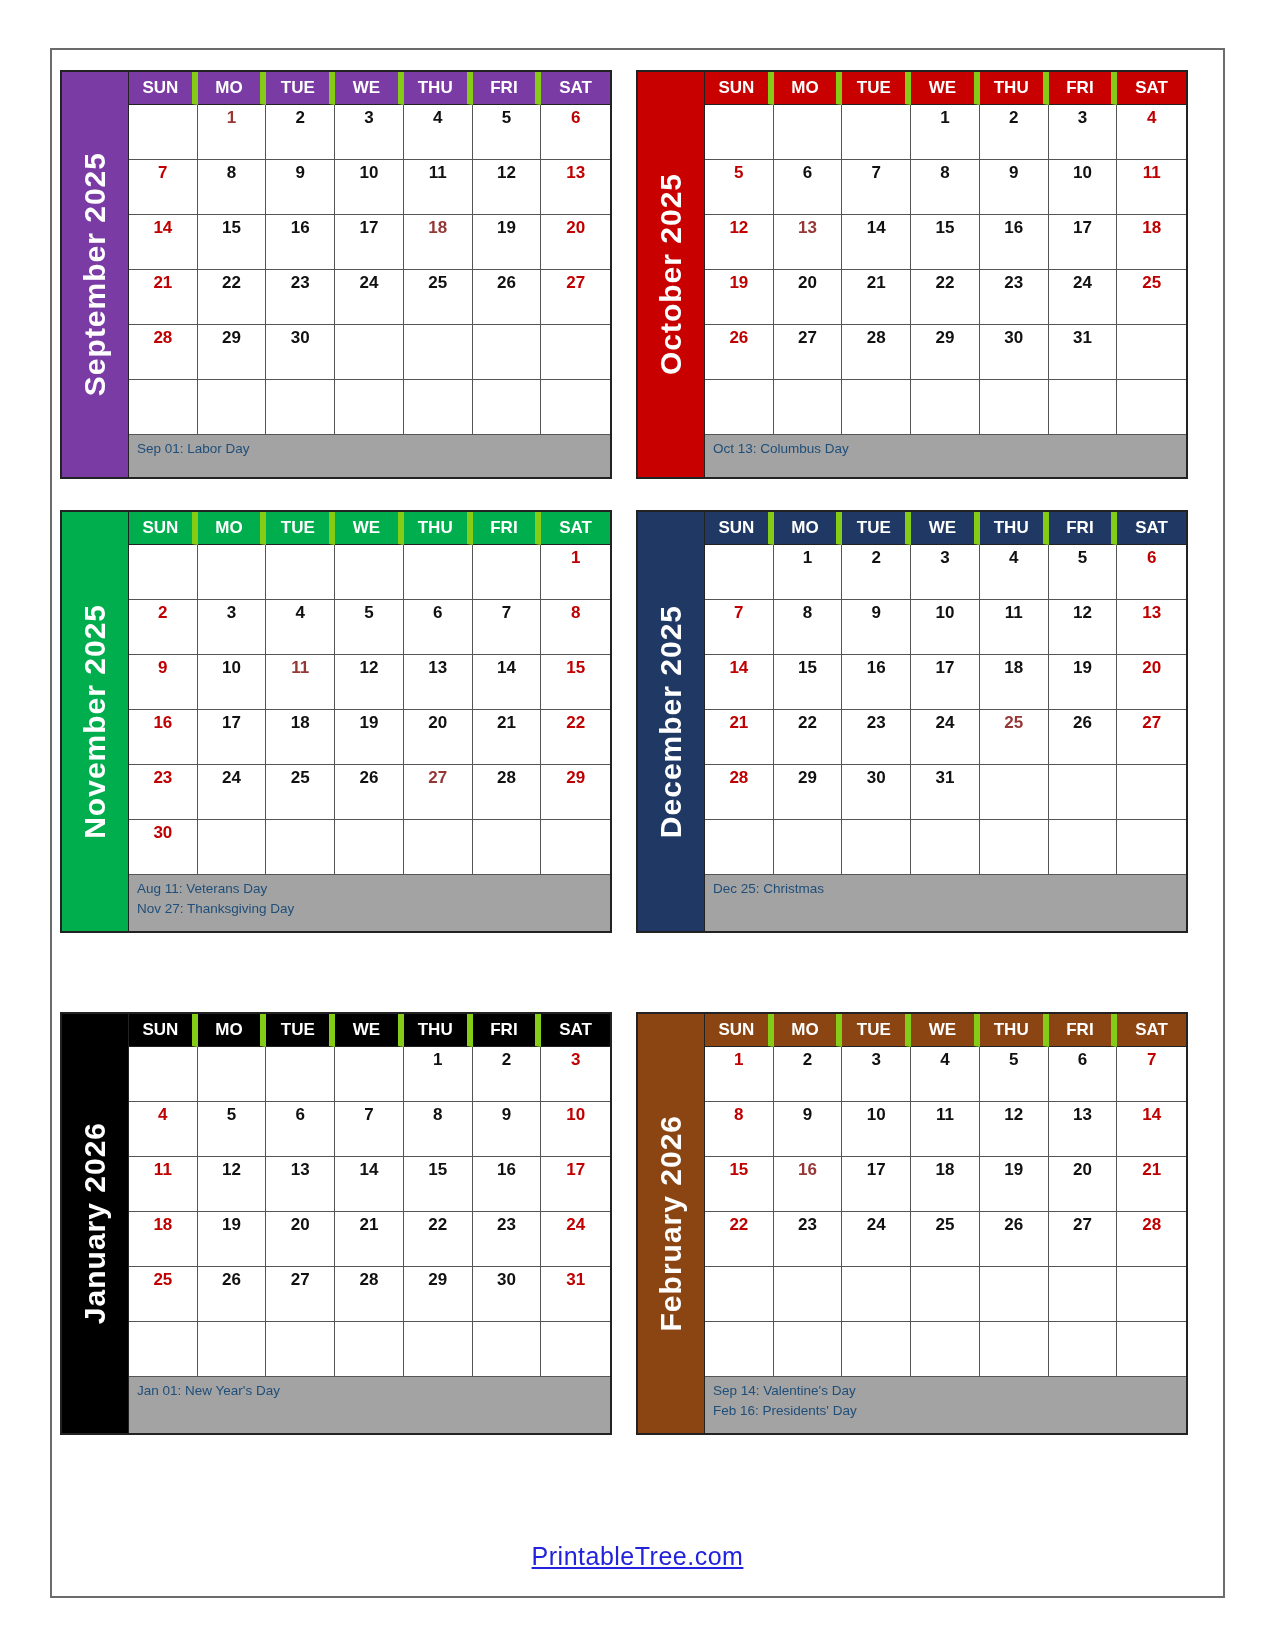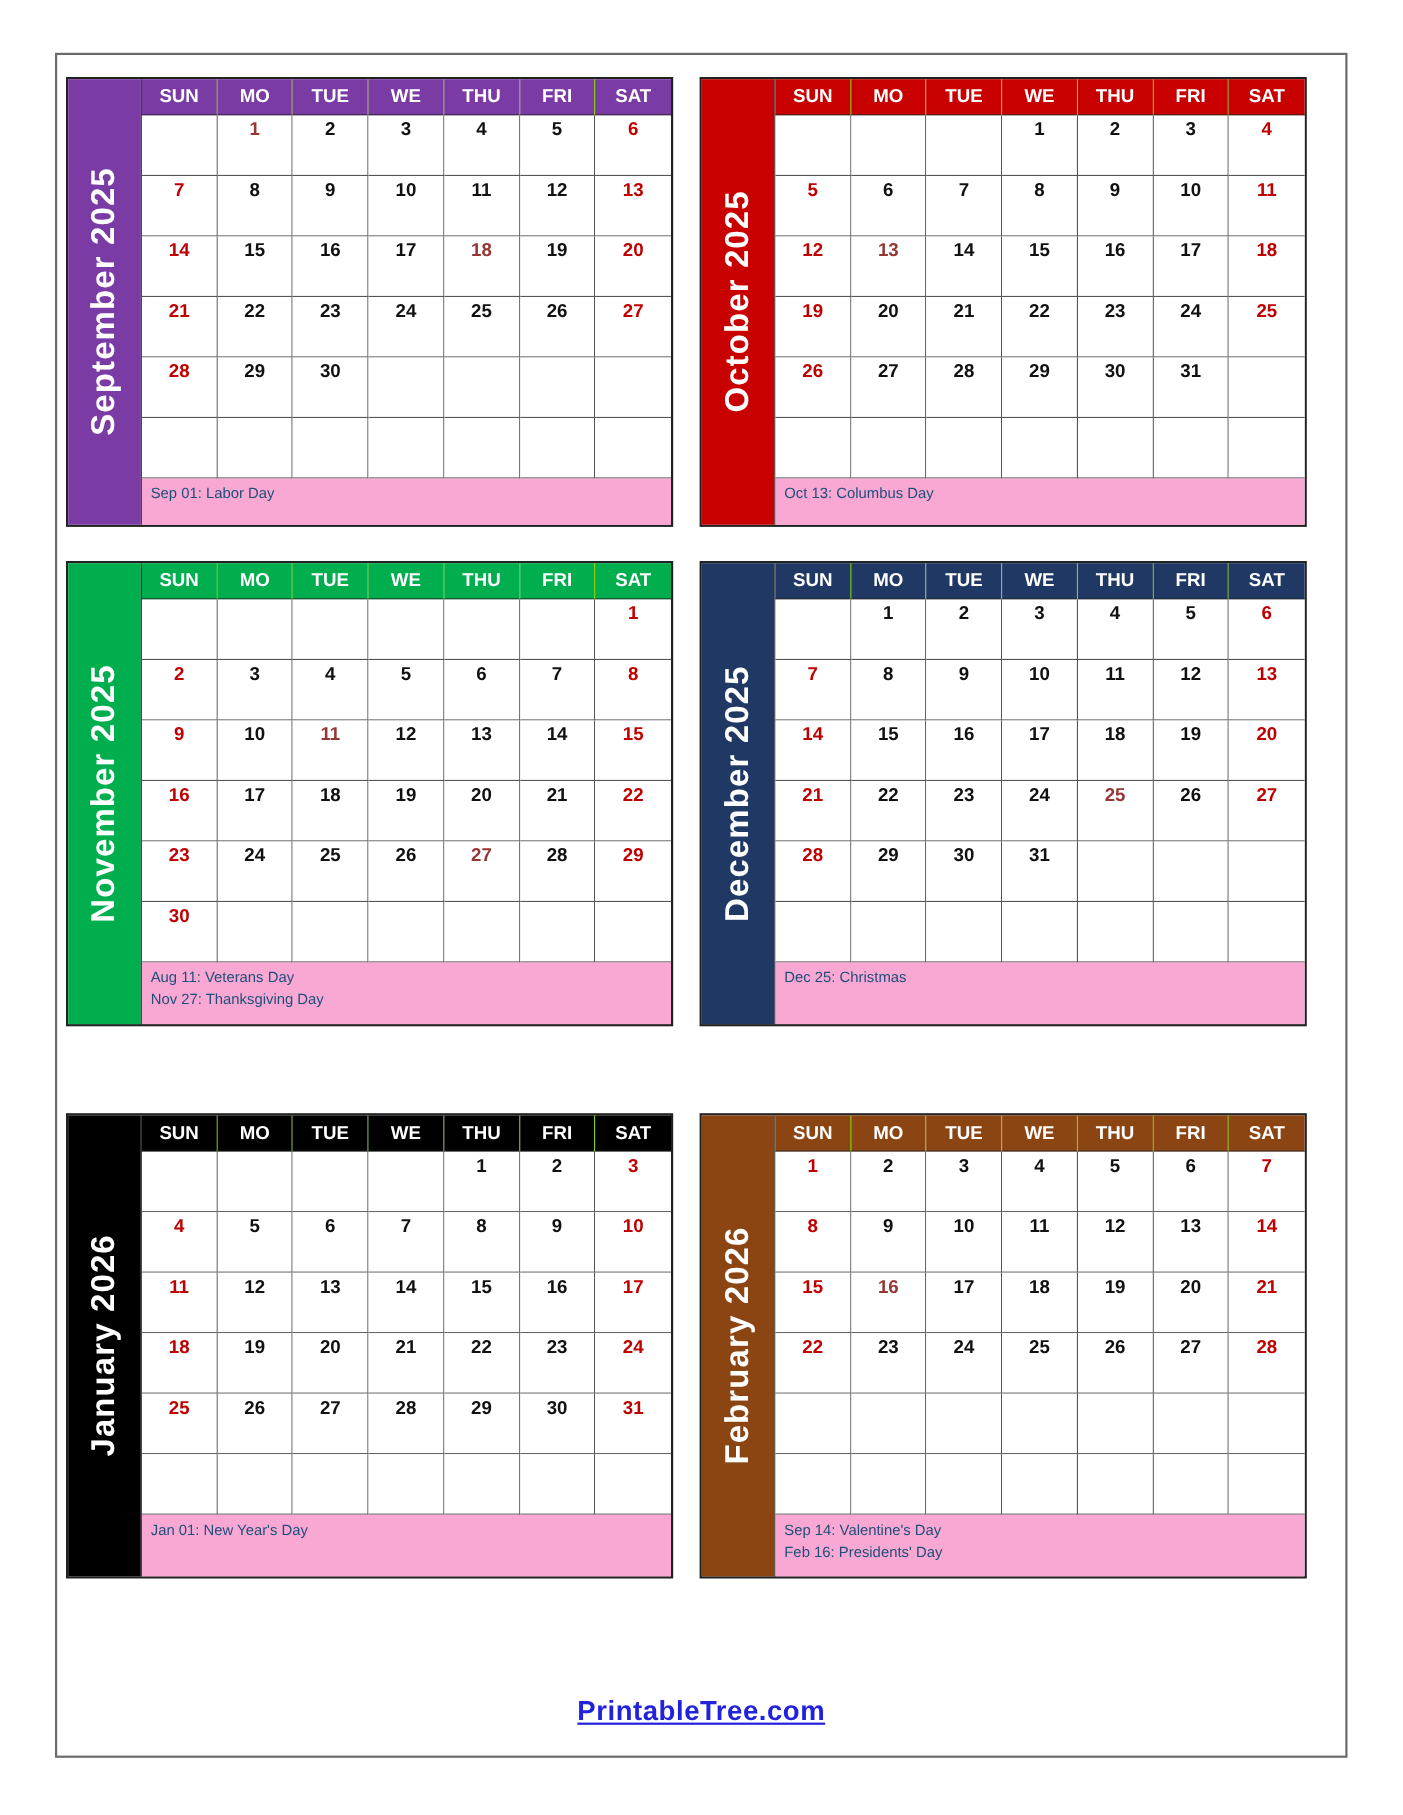--- a/index.html
+++ b/index.html
@@ -57,21 +57,21 @@
     height: 33px;
     flex: 0 0 33px;
   }
   .weekday-cell {
     color: #ffffff;
     font-weight: bold;
     font-size: 17px;
     display: flex;
     align-items: center;
     justify-content: center;
-    border-right: 1px solid #84cc16;
+    border-right: 6px solid #84cc16;
     border-bottom: 1px solid #222222;
   }
   .weekday-cell:last-child { border-right: none; text-align: right; }
   .week-row {
     display: grid;
     grid-template-columns: repeat(7, 1fr);
     height: 55px;
     flex: 0 0 55px;
   }
   .day-cell {
@@ -83,33 +83,32 @@
     padding-top: 3px;
     color: #111111;
     background: #ffffff;
   }
   .day-cell:last-child { border-right: none; }
   .day-cell.we { color: #C00000; }
   .day-cell.hol { color: #953735; }
   .holiday-area {
     flex: 1 1 auto;
     padding: 4px 4px 4px 8px;
-    background: #f9a8d4;
+    background: #a3a3a3;
   }
   .holiday-note {
     color: #1F4E79;
     font-size: 13.5px;
     line-height: 1.5;
   }
   .footer {
     position: absolute;
     left: 0; top: 1542px;
     width: 100%;
     text-align: center;
-    font-weight: bold;
   }
   .footer a {
     font-size: 25px;
     color: #2222DD;
     text-decoration: underline;
     letter-spacing: 0.5px;
     cursor: pointer;
   }
 </style>
 </head>

